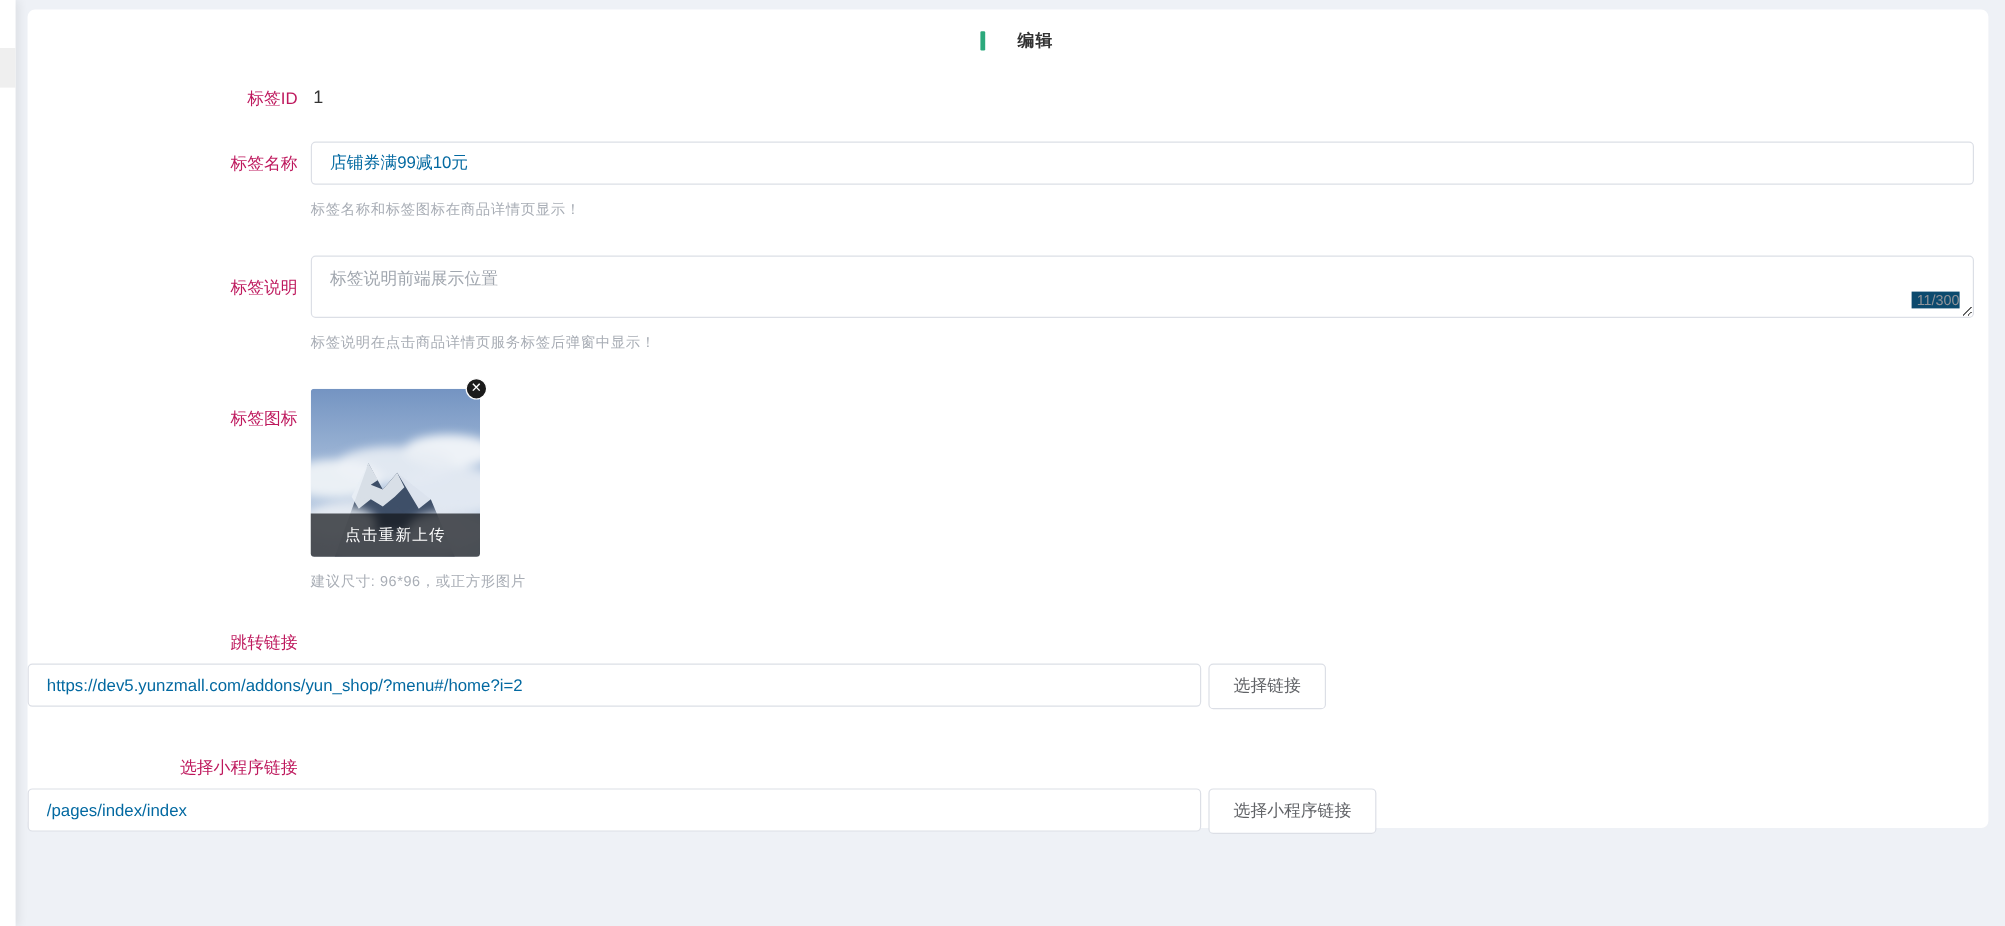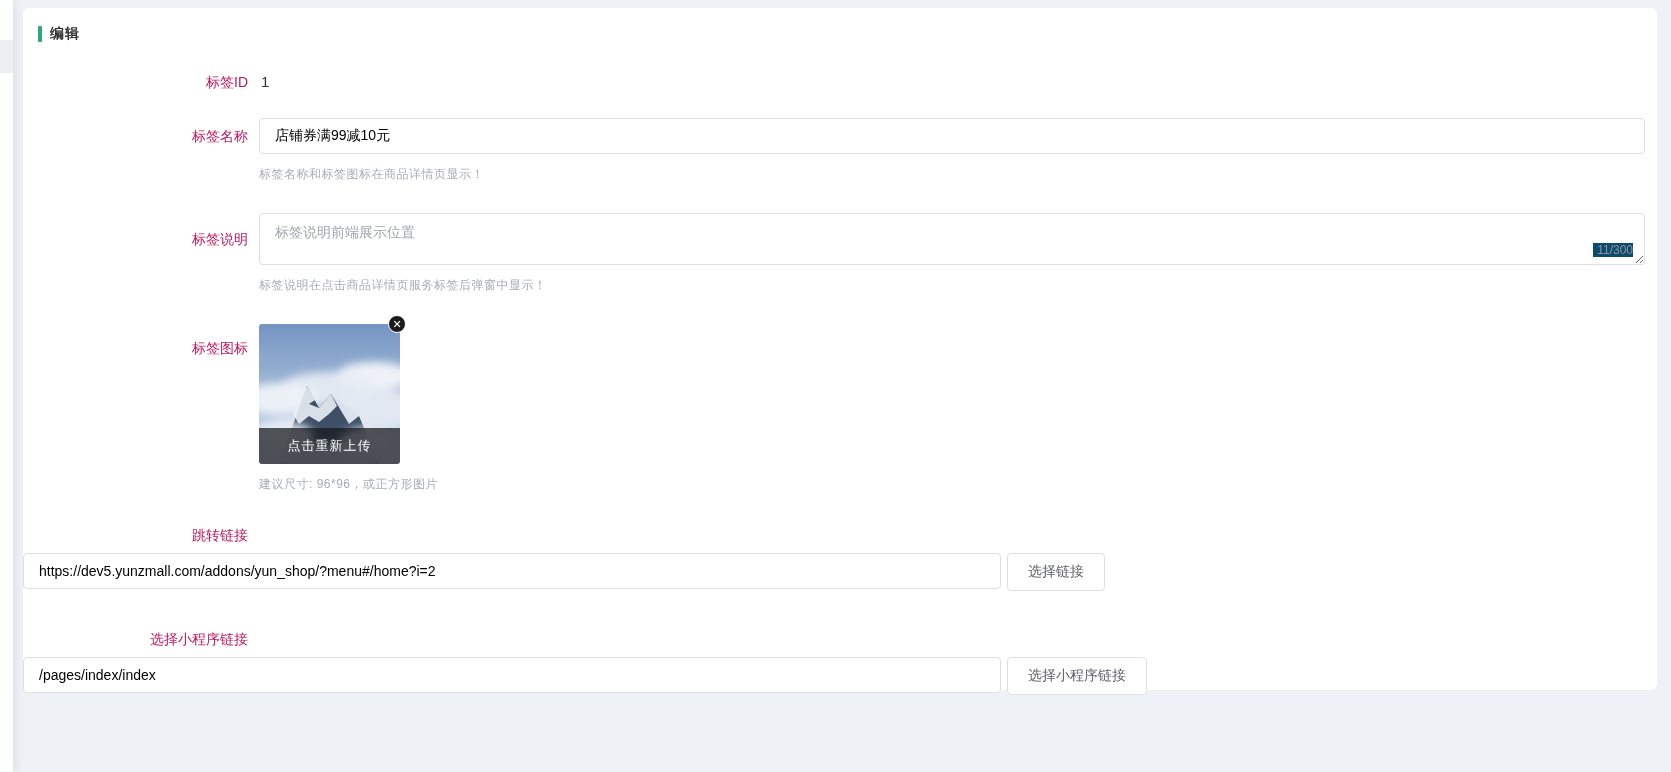--- a/index.html
+++ b/index.html
@@ -20,43 +20,43 @@
   .sidebar-sliver .slice {
     position:absolute; left:0; top:40px; width:13px; height:33px;
     background:#efefef;
   }
   
   .card {
     position:absolute; left:23px; top:8px; width:1634px; height:682px;
     background:#ffffff; border-radius:6px;
   }
   .card-header {
-    display:flex; align-items:center; gap:8px;
-    padding:16px 0 0 15px; height:36px;
+    display:flex; align-items:center; gap:27px;
+    padding:16px 0 0 15px; height:36px;justify-content:center;
   }
   .accent-bar {
     width:4px; height:16px; background:#2ba97c; border-radius:1px;
   }
   .card-title { font-size:14px; font-weight:bold; color:#333; letter-spacing:1px; }
 
   .form { padding-top:28px; }
   .row { display:flex; margin-bottom:0; }
   .row-label {
     width:225px; min-width:225px; text-align:right; padding-right:0;
     margin-right:11px; font-size:14px; color:#be185d; line-height:36px;
   }
   .row-content { flex:1; }
 
   .row-id { margin-bottom:26px; }
   .row-id .row-label, .row-id .id-value { line-height:20px; }
   .id-value { font-size:15px; color:#333; padding-left:2px; }
 
   .text-input {
     height:36px; border:1px solid #dcdfe6; border-radius:4px;
-    padding:0 15px; font-size:14px; color:#000000; width:100%;
+    padding:0 15px; font-size:14px; color:#0369a1; width:100%;
     font-family:"Liberation Sans","DejaVu Sans",sans-serif;
     outline:none; background:#fff;
   }
   .wide { width:1386px; }
   .help-text {
     font-size:12px; color:#a8adb5; margin-top:12px; letter-spacing:0.5px;
   }
   .row-name { margin-bottom:30px; }
   .row-desc { margin-bottom:30px;margin-top:29px; }
   .row-desc .row-label { line-height:20px; padding-top:16px; }

